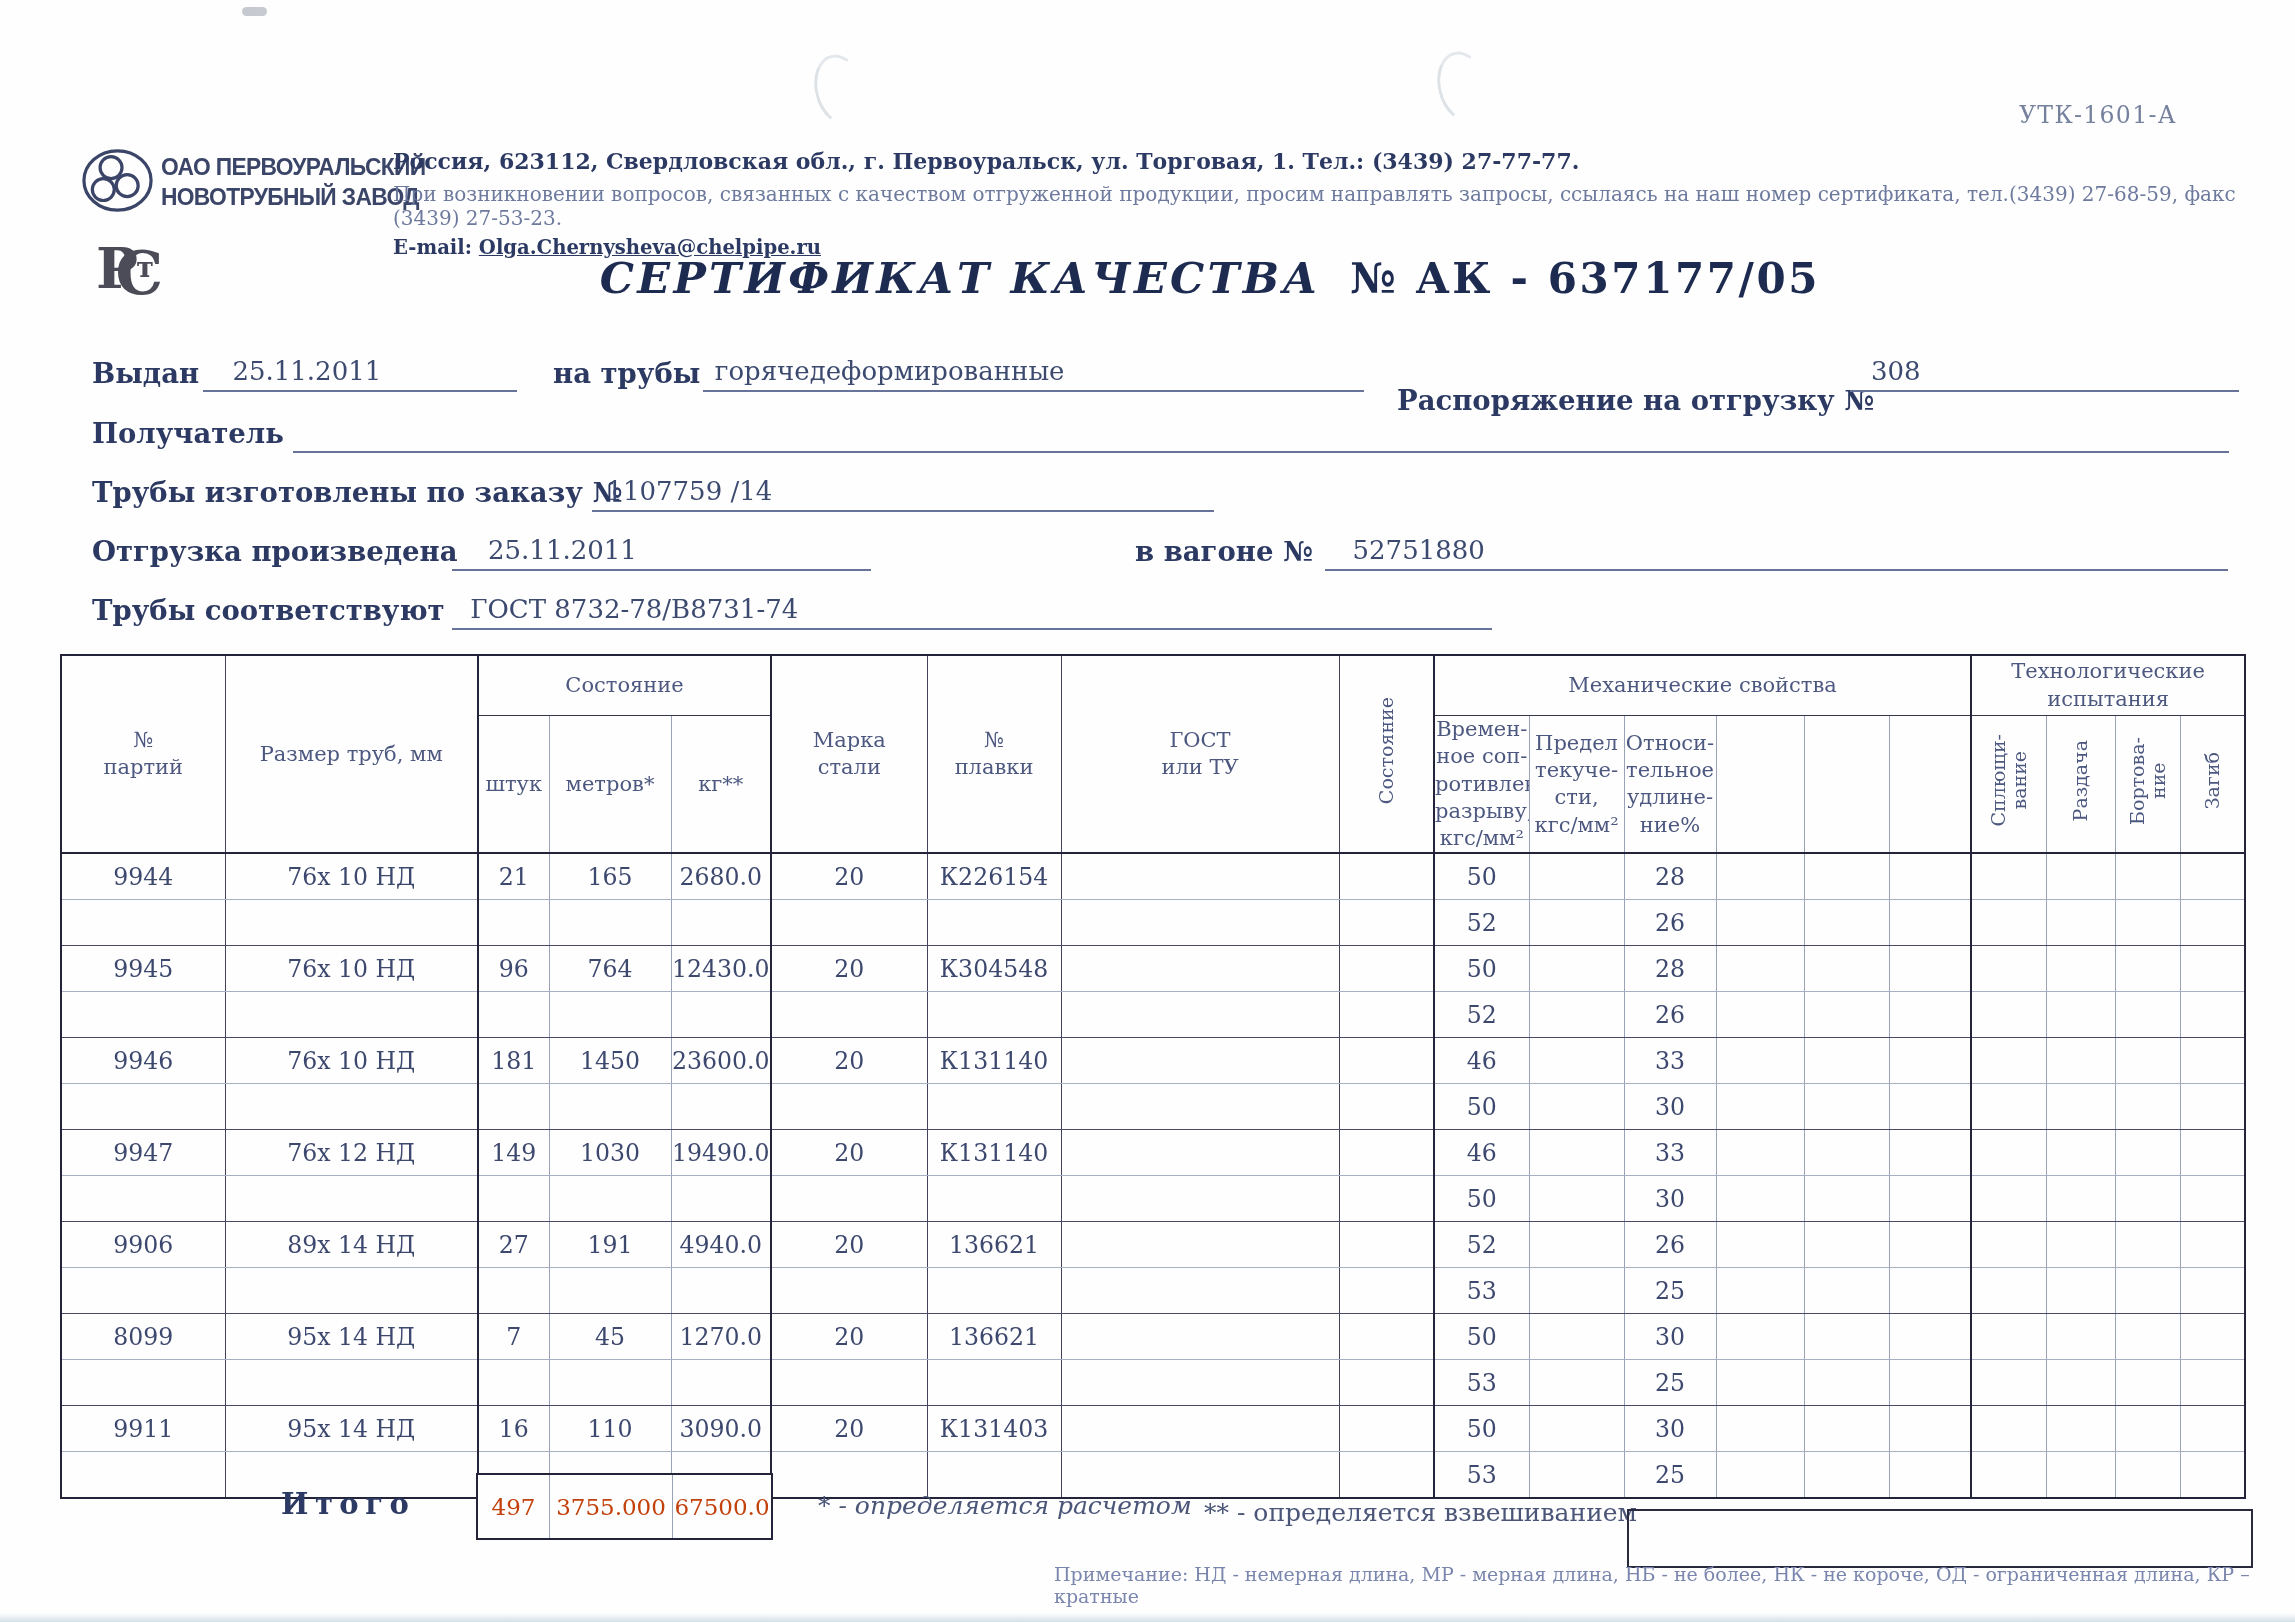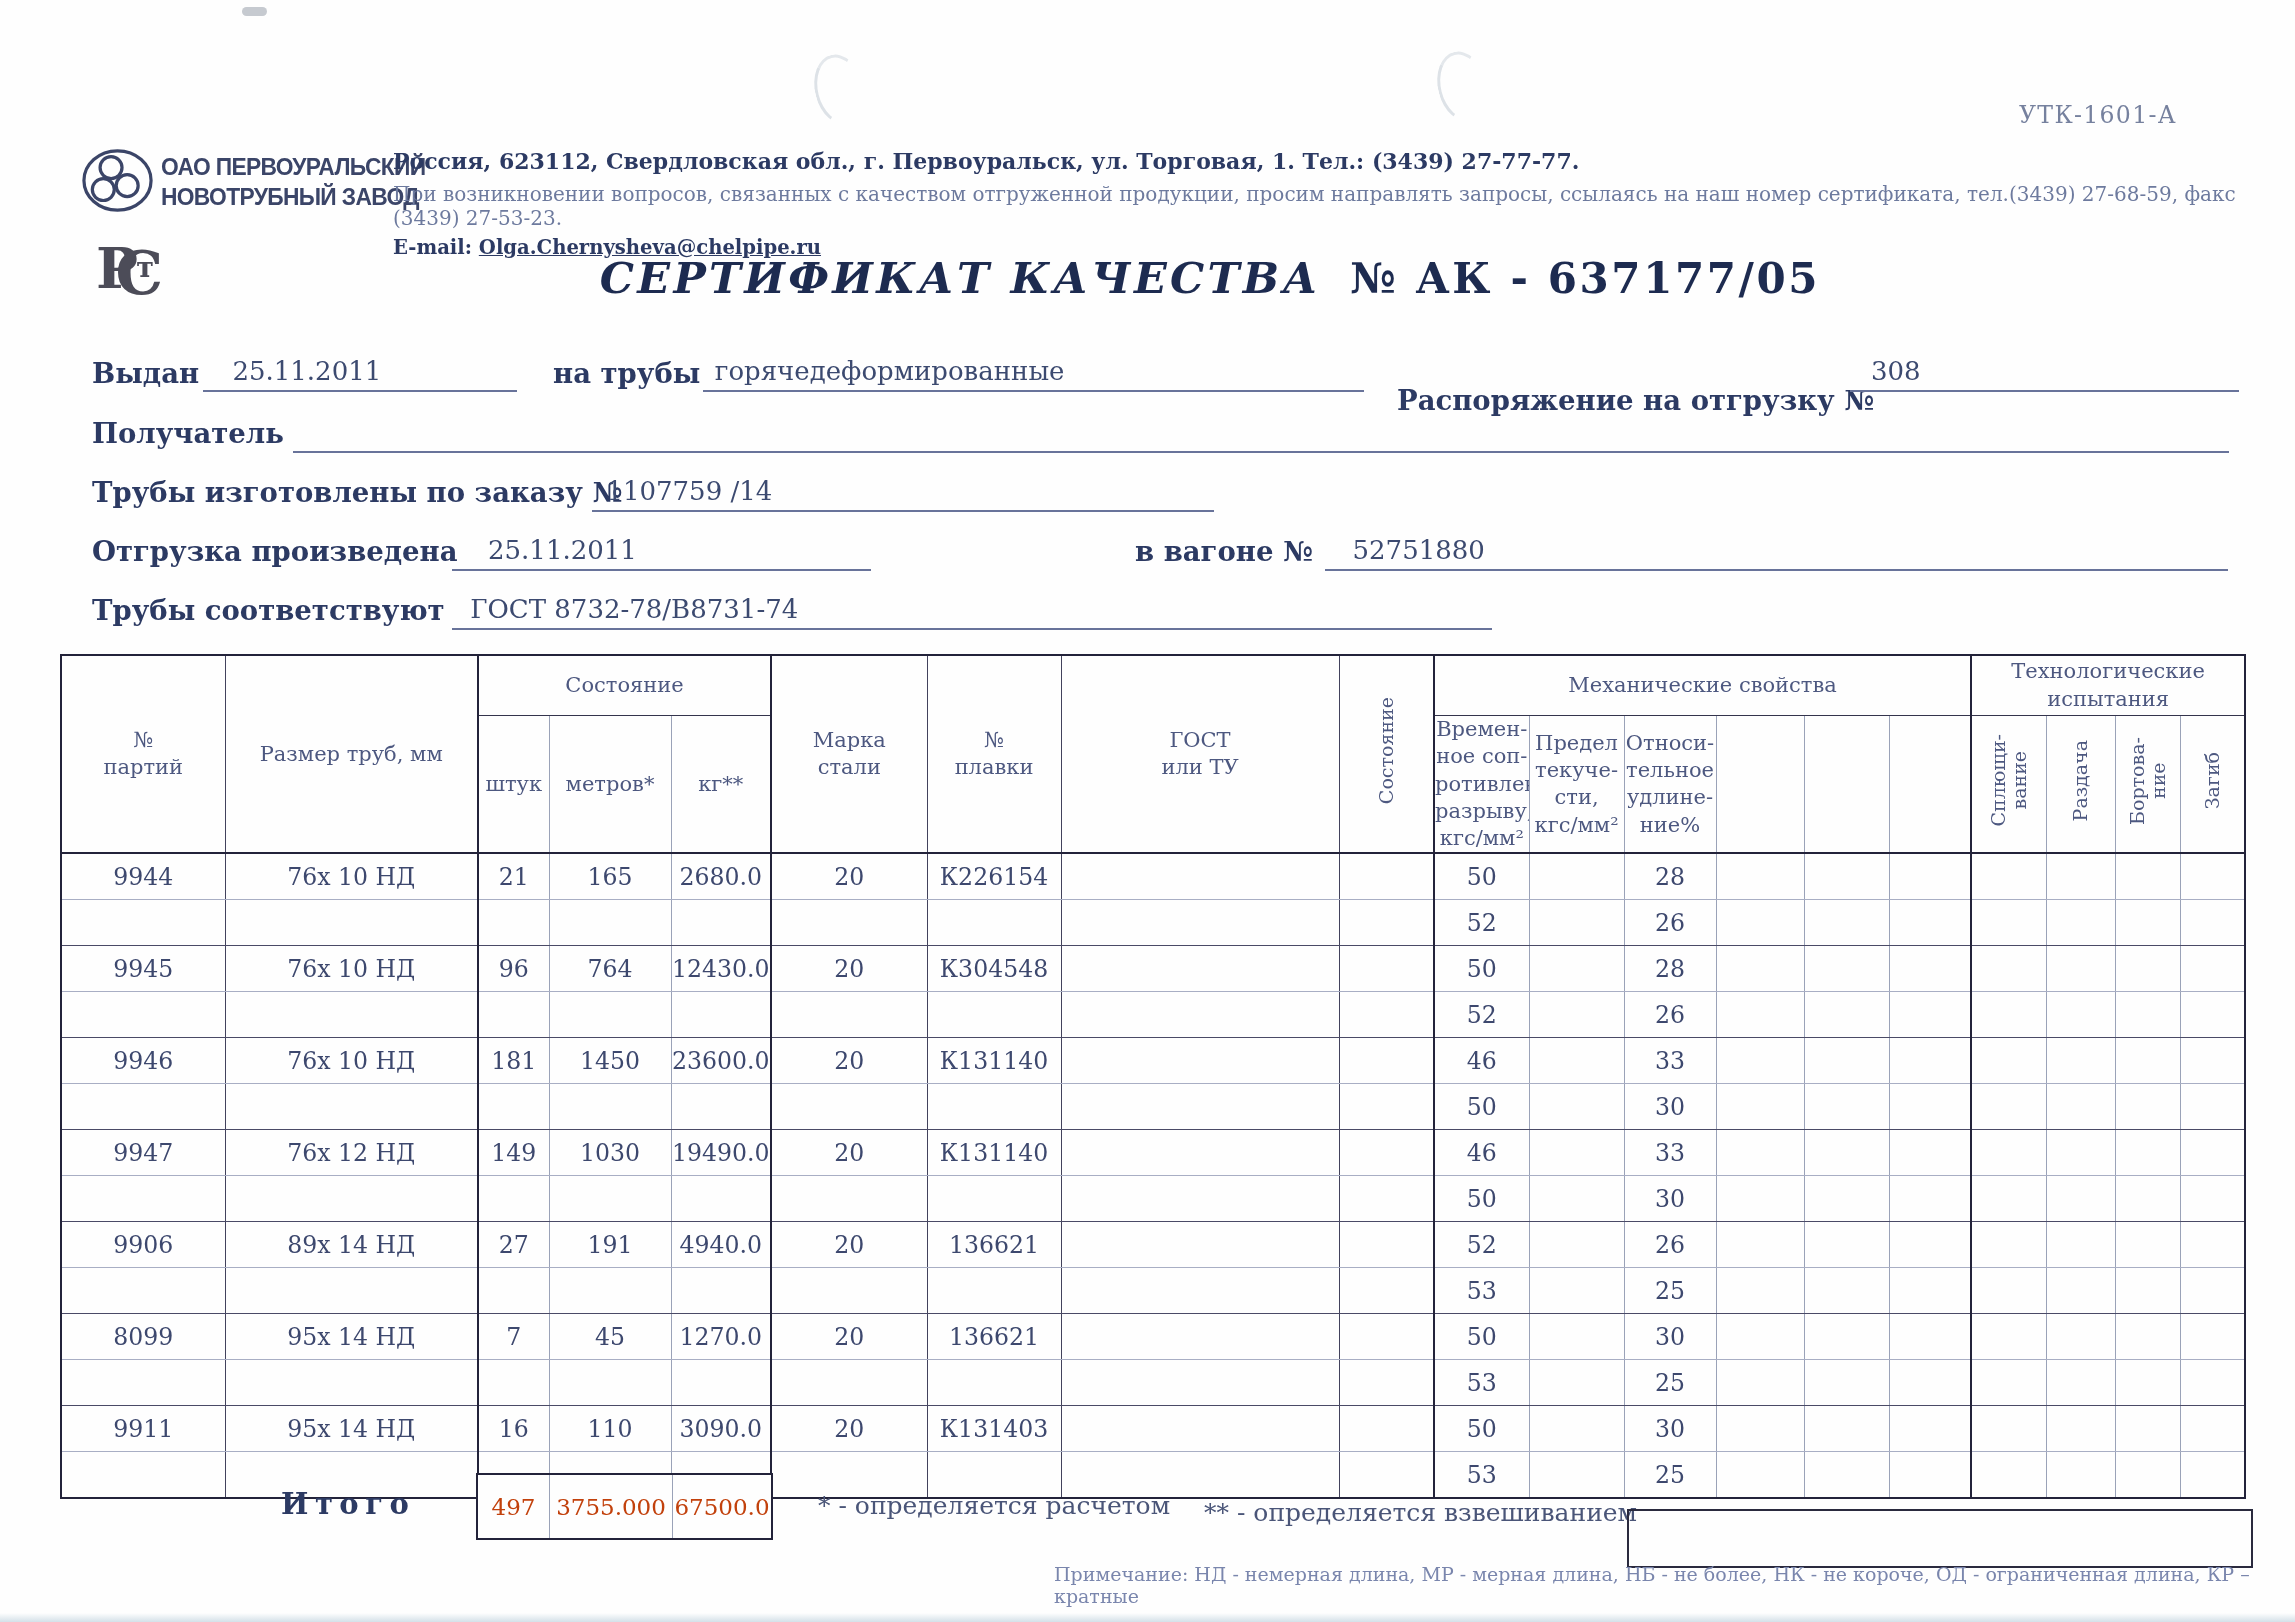--- a/index.html
+++ b/index.html
@@ -506,19 +506,19 @@
         </tr>
       </tbody>
   </table>
 
   <div class="total-label">Итого</div>
   <div class="totals-box">
     <div class="tcell t1">497</div>
     <div class="tcell t2">3755.000</div>
     <div class="tcell t3">67500.0</div>
   </div>
-  <div class="fn" style="left:818px;top:1491px;">* - определяется расчетом</div>
+  <div class="fn" style="left:818px;top:1491px;font-style:italic;">* - определяется расчетом</div>
   <div class="fn" style="left:1204px;top:1498px;">** - определяется взвешиванием</div>
   <div class="empty-box"></div>
   <div class="note-line">Примечание: НД - немерная длина, МР - мерная длина, НБ - не более, НК - не короче, ОД - ограниченная длина, КР – кратные</div>
 
 </div>
 
 
 </body></html>

